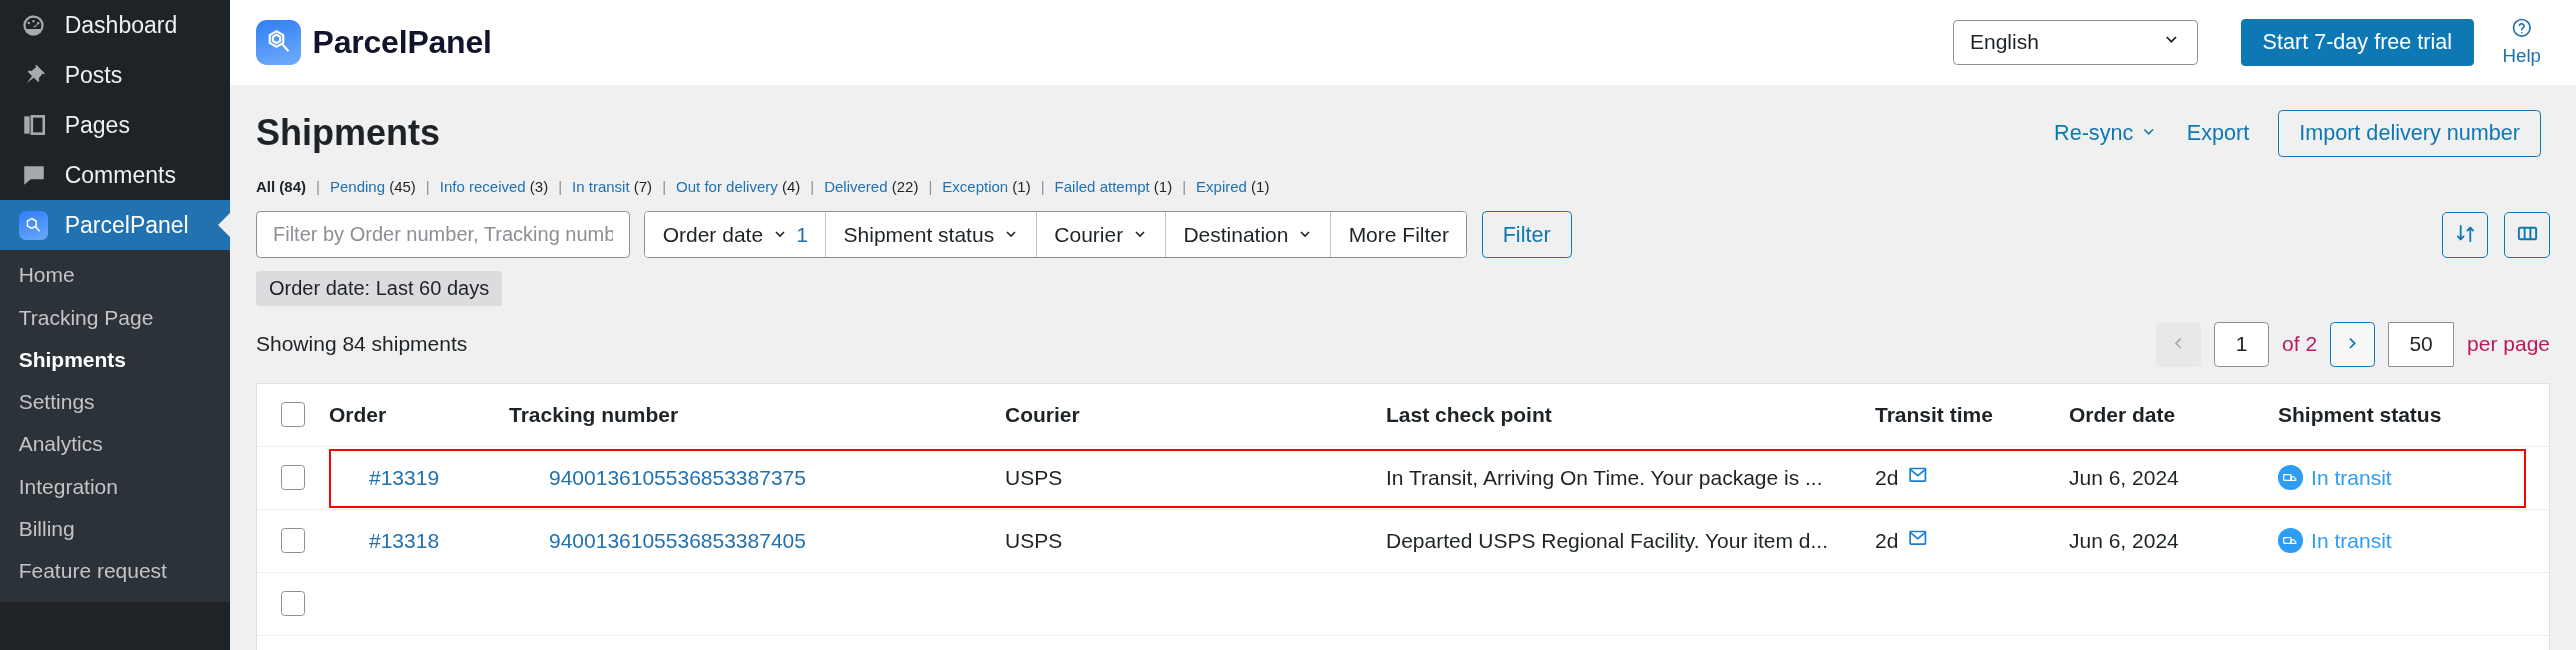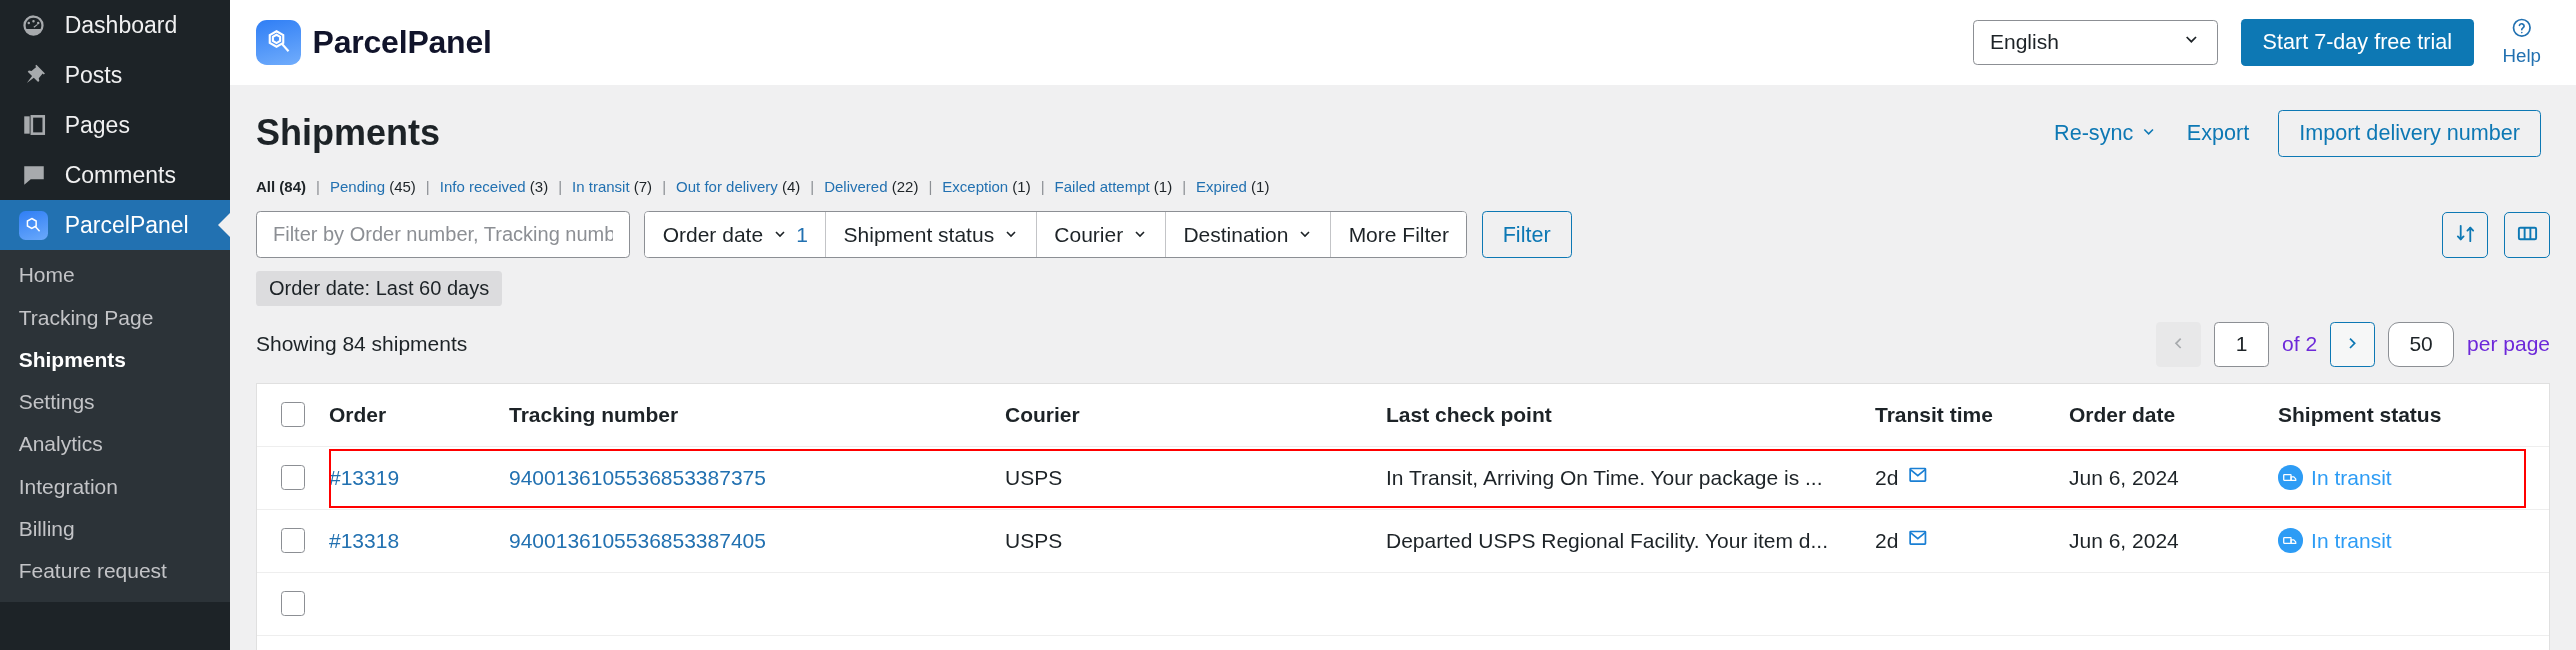--- a/index.html
+++ b/index.html
@@ -109,20 +109,21 @@
   }
   .lang-select .chev { margin-left: auto; color: #1d2327; }
   .btn-primary {
     background: #0d78b4; color: #fff;
     border: none; border-radius: 4.3px;
     height: 47px; padding: 0 21.6px;
     font-size: 21.6px;
     font-family: "Liberation Sans", sans-serif;
     display: flex; align-items: center;
     cursor: pointer;
+    margin-left: 20px;
   }
   .help-box {
     display: flex; flex-direction: column;
     align-items: center; gap: 0.7px;
     color: #2271b1; font-size: 18.7px;
     margin-left: 5.8px;
   }
 
   
   .page-head {
@@ -236,24 +237,24 @@
     background: #f6f7f7; color: #0d78b4;
     border: 0.7px solid #0d78b4;
   }
   .pg-input {
     width: 55px; height: 45px;
     border: 0.7px solid #8c8f94; border-radius: 4.3px;
     background: #fff; text-align: center;
     font-size: 21px; color: #1d2327;
     font-family: "Liberation Sans", sans-serif;
   }
-  .pg-of { font-size: 21px; color: #6d28d9; }
+  .pg-of { font-size: 21px; color: #be185d; }
   .pg-per {
     width: 66px; height: 45px;
-    border: 0.7px solid #8c8f94; border-radius: 11px;
+    border: 0.7px solid #8c8f94; border-radius: 1px;
     background: #fff; text-align: center;
     font-size: 21px; color: #1d2327;
     font-family: "Liberation Sans", sans-serif;
   }
 
   
   .table-wrap {
     margin: 16px 26px 0 26px;
     background: #fff;
     border: 0.7px solid #e0e0e0;
@@ -283,21 +284,21 @@
     border: 1.4px solid #8c8f94; border-radius: 3.6px;
     background: #fff; cursor: pointer;
   }
   .c-order { width: 180px; flex: 0 0 180px; }
   .c-track { width: 496px; flex: 0 0 496px; }
   .c-courier { width: 381px; flex: 0 0 381px; }
   .c-last { width: 489px; flex: 0 0 489px; overflow: hidden; white-space: nowrap; }
   .c-transit { width: 194px; flex: 0 0 194px; display: flex; align-items: center; gap: 8.6px; }
   .c-date { width: 209px; flex: 0 0 209px; }
   .c-status { flex: 1 1 auto; display: flex; align-items: center; gap: 8.6px; }
-  .lnk { color: #2271b1; cursor: pointer; }
+  .lnk { color: #2271b1; cursor: pointer; margin-left: 40px; }
   .status-pill { color: #2d9cf5; display: flex; align-items: center; gap: 8.6px; }
   .truck-badge {
     width: 24.5px; height: 24.5px; border-radius: 50%;
     background: #2d9cf5;
     display: flex; align-items: center; justify-content: center;
     flex: 0 0 24.5px;
   }
 </style>
 </head>
 <body>

